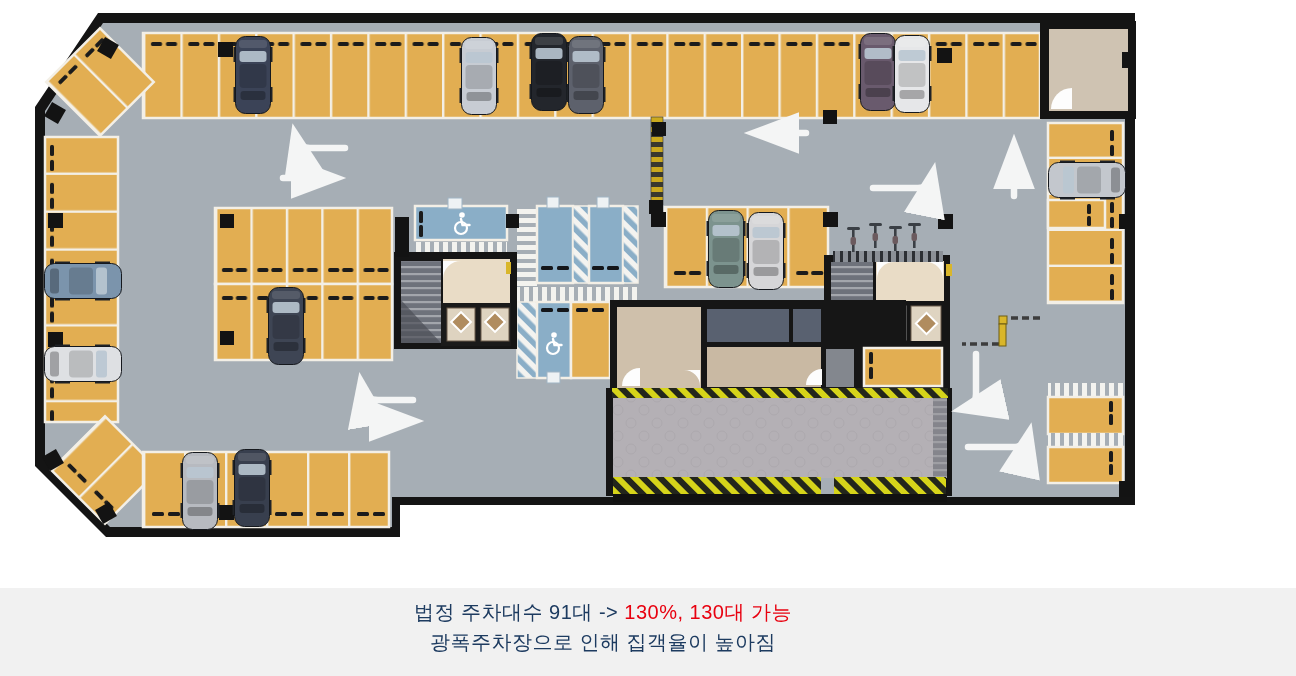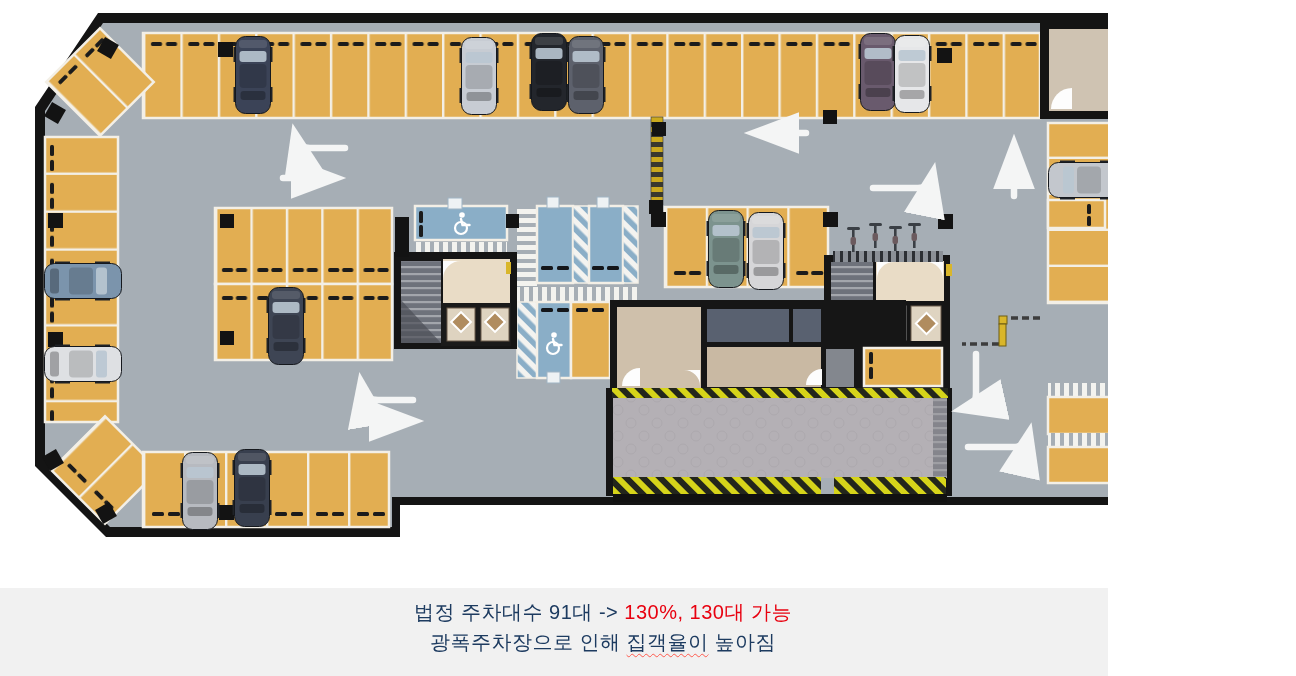--- a/index.html
+++ b/index.html
@@ -1,23 +1,23 @@
 <!DOCTYPE html>
 <html><head>
 <meta charset="utf-8">
 <style>
   html,body{margin:0;padding:0;background:#ffffff;}
-  .page{position:relative;width:1108px;height:676px;overflow:hidden;background:#fff;
+  .page{position:relative;width:1296px;height:676px;overflow:hidden;background:#fff;
         font-family:"Liberation Sans","DejaVu Sans",sans-serif;}
   .plan-wrap{position:absolute;top:0;left:0;width:1296px;height:588px;}
   .caption-band{position:absolute;top:588px;left:0;width:1296px;height:88px;background:#f1f1f1;}
   .caption-inner{width:100%;text-align:center;transform:translateX(-45px);padding-top:9px;}
   .cap-line{font-size:20px;line-height:30px;letter-spacing:0.5px;color:#1d3b60;font-weight:500;}
   .cap-red{color:#e8000f;}
-  .cap-wavy{text-decoration:underline;text-decoration-style:wavy;text-decoration-color:#ff5a4e;text-decoration-thickness:1px;text-underline-offset:4px;}
+  .cap-wavy{text-decoration-style:wavy;text-decoration-color:#ff5a4e;text-decoration-thickness:1px;text-underline-offset:4px;}
 </style>
 </head>
 <body>
 
 <div class="page">
   <div class="plan-wrap">
   <svg width="1296" height="588" viewBox="0 0 1296 588">
     <defs>
       <marker id="ah" markerWidth="9" markerHeight="7" refX="6" refY="3.2" orient="auto">
         <path d="M0,0 L8.5,3.2 L0,6.4 Z" fill="#f4f5f5"></path>

